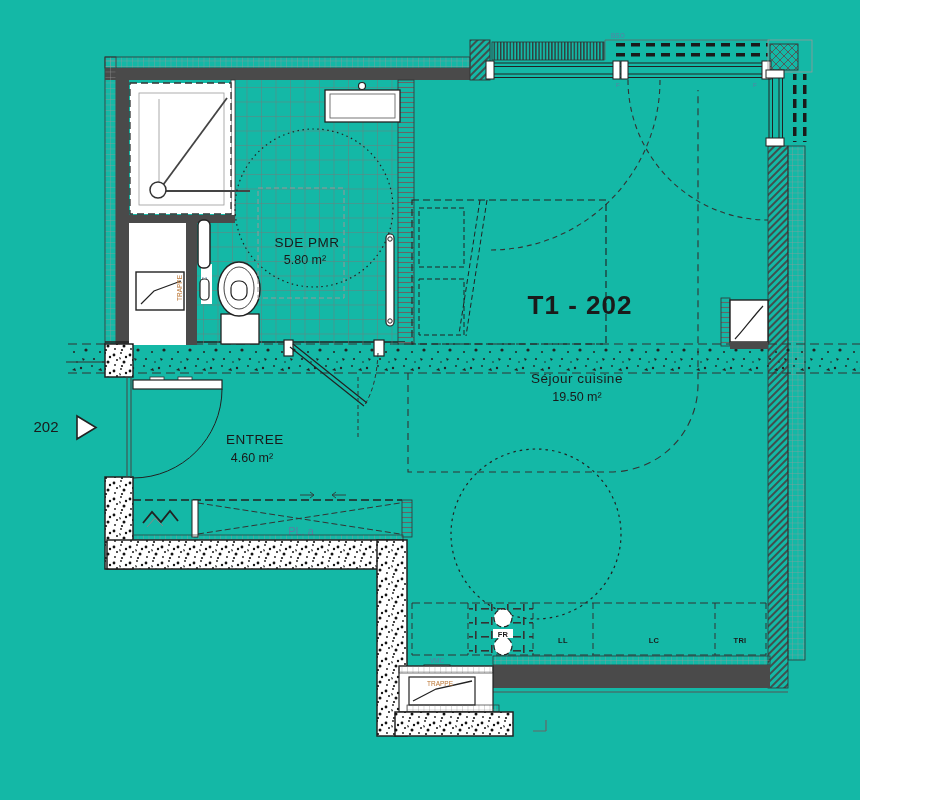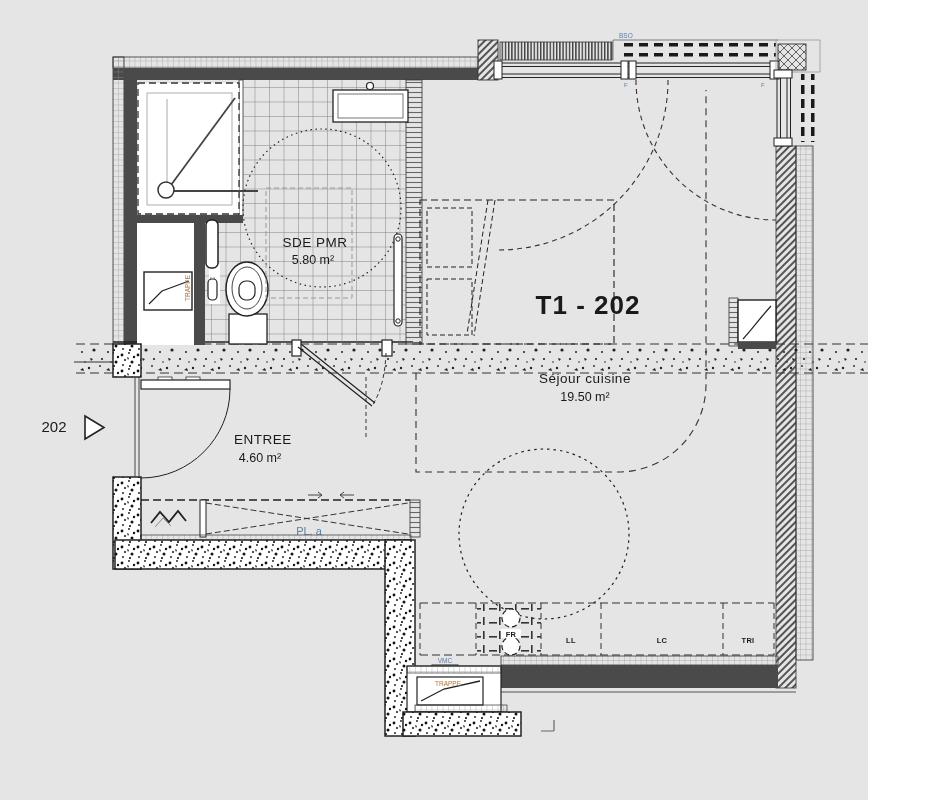--- a/index.html
+++ b/index.html
@@ -1,16 +1,16 @@
 <!DOCTYPE html>
 <html><head>
 <meta charset="utf-8">
 <style>
   html,body{margin:0;padding:0;background:#ffffff;}
-  .stage{position:relative;width:860px;height:800px;background:#e5e5e5;overflow:hidden;padding-left:8px;}
+  .stage{position:relative;width:860px;height:800px;background:#14b8a6;overflow:hidden;}
   svg{display:block;}
   svg text{font-family:"Liberation Sans","DejaVu Sans",sans-serif;fill:#1a1a1a;}
   .room-name{font-size:13.5px;letter-spacing:.5px;}
   .room-area{font-size:12.5px;}
   .unit-title{font-size:26px;font-weight:bold;letter-spacing:1px;}
   .door-num{font-size:15px;}
   .appliance{font-size:7.5px;font-weight:bold;letter-spacing:.3px;}
   .tiny-blue{font-size:6.5px;fill:#5b7fa3;}
   .tiny-orange{font-size:6.5px;fill:#b9722f;}
   .closet-lbl{font-size:11px;fill:#5b7fa3;}

